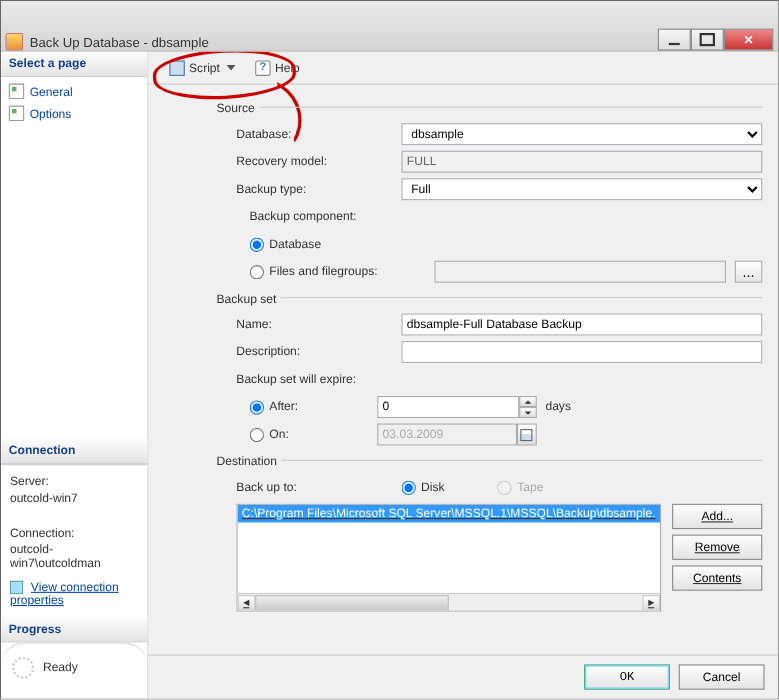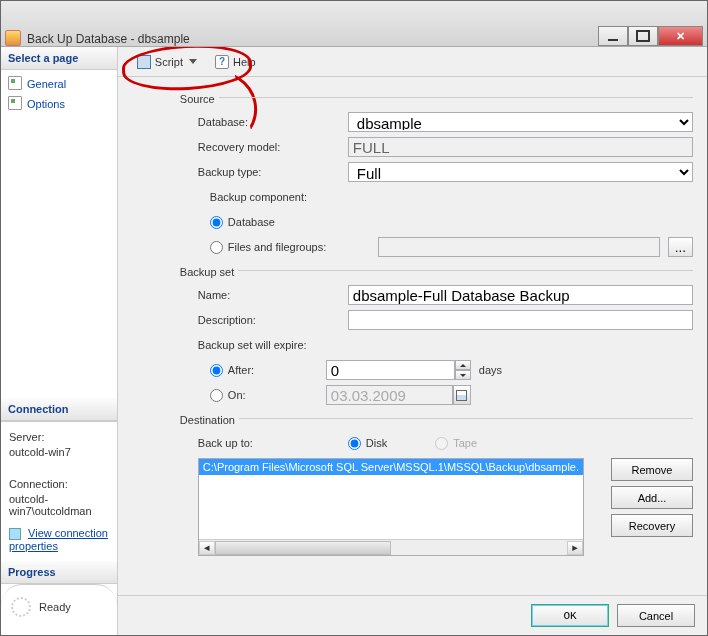--- a/index.html
+++ b/index.html
@@ -46,21 +46,21 @@
 
 .content { flex: 1; padding: 8px 14px 4px 26px; overflow: auto; margin-left: 36px; }
 .group-label { color: #333; font-size: 11px; padding: 2px 0; }
 .group-line { height:1px; background:#ccc; flex:1; margin-left:4px; position:relative; top:-2px; }
 .group-head { display:flex; align-items:center; margin: 6px 0 4px 0; }
 .row { display: flex; align-items: center; margin: 3px 0 3px 18px; min-height: 22px; }
 .row .lbl { width: 150px; }
 .row .ctl { flex: 1; display:flex; gap:8px; align-items:center; }
 .row.indent { margin-left: 30px; }
 
-select, input[type=text] { width: 100%; height: 20px; border: 1px solid #abadb3; background: #fff; padding: 1px 4px; font-family: inherit; font-size: 15px; }
+select, input[type=text] { width: 100%; height: 20px; border: 1px solid #abadb3; background: #fff; padding: 1px 4px; font-family: inherit; font-size: 11px; }
 input[readonly] { background: #f0f0f0; color: #666; }
 input[disabled] { background: #f0f0f0; color: #aaa; }
 .radio-lbl { display:flex; align-items:center; gap:5px; }
 
 .spin { display:flex; width:145px; }
 .spin input { flex:1; }
 .spin-btns { width:16px; display:flex; flex-direction:column; }
 .spin-btn { flex:1; border:1px solid #abadb3; background:linear-gradient(#fff,#ddd); display:flex; align-items:center; justify-content:center; cursor:pointer; }
 .spin-btn::before { content:''; width:0; height:0; border-left:3px solid transparent; border-right:3px solid transparent; }
 .spin-up::before { border-bottom:3px solid #333; }
@@ -68,21 +68,21 @@
 
 .date-box { display:flex; width:145px; }
 .date-box input { flex:1; }
 .date-btn { width:18px; border:1px solid #abadb3; background:linear-gradient(#fff,#ddd); display:flex; align-items:center; justify-content:center; cursor:pointer; }
 .date-btn::before { content:''; width:9px; height:9px; border:1px solid #666; background:linear-gradient(#fff 40%, #cde 40%); }
 
 .browse-btn { width:28px; height:20px; border:1px solid #abadb3; background:linear-gradient(#fff,#e5e5e5); text-align:center; cursor:pointer; }
 
 .disabled-text { color:#aaa; }
 
-.dest-area { display:flex; gap:27px; margin:4px 0 0 18px; }
+.dest-area { display:flex; gap:10px; margin:4px 0 0 18px;text-decoration:underline; }
 .dest-list { flex:1; height:98px; border:1px solid #abadb3; background:#fff; overflow:auto; }
 .dest-item { background:#3399ff; color:#fff; padding:2px 4px; cursor:pointer; white-space:nowrap; }
 .dest-btns { display:flex; flex-direction:column; gap:5px; width:82px; }
 .btn { height:23px; border:1px solid #888; background:linear-gradient(#fdfdfd,#e4e4e4); cursor:pointer; font-family:inherit; font-size:11px; }
 .scrollbar { height:16px; background:#eee; border-top:1px solid #ccc; display:flex; align-items:center; margin-top:auto; }
 .sb-arrow { width:16px; height:14px; border:1px solid #ccc; background:linear-gradient(#fff,#ddd); display:flex; align-items:center; justify-content:center; }
 .sb-track { flex:1; position:relative; height:14px; }
 .sb-thumb { position:absolute; left:0; width:50%; height:100%; background:linear-gradient(#eee,#ccc); border:1px solid #bbb; }
 
 .footer { height: 40px; border-top: 1px solid #ccc; display: flex; align-items: center; justify-content: flex-end; padding: 0 12px; gap: 8px; background: #f0f0f0; }
@@ -267,23 +267,23 @@
               <div class="scrollbar">
                 <div class="sb-arrow">◂</div>
                 <div class="sb-track">
                     <div class="sb-thumb"></div>
                   </div>
                 <div class="sb-arrow">▸</div>
               </div>
             </div>
           </div>
           <div class="dest-btns">
+            <button class="btn">Add...</button>
             <button class="btn">Remove</button>
-            <button class="btn">Add...</button>
-            <button class="btn">Recovery</button>
+            <button class="btn">Contents</button>
           </div>
         </div>
       </div>
 
       <div class="footer">
         <button class="btn primary">OK</button>
         <button class="btn">Cancel</button>
       </div>
     </div>
   </div>

